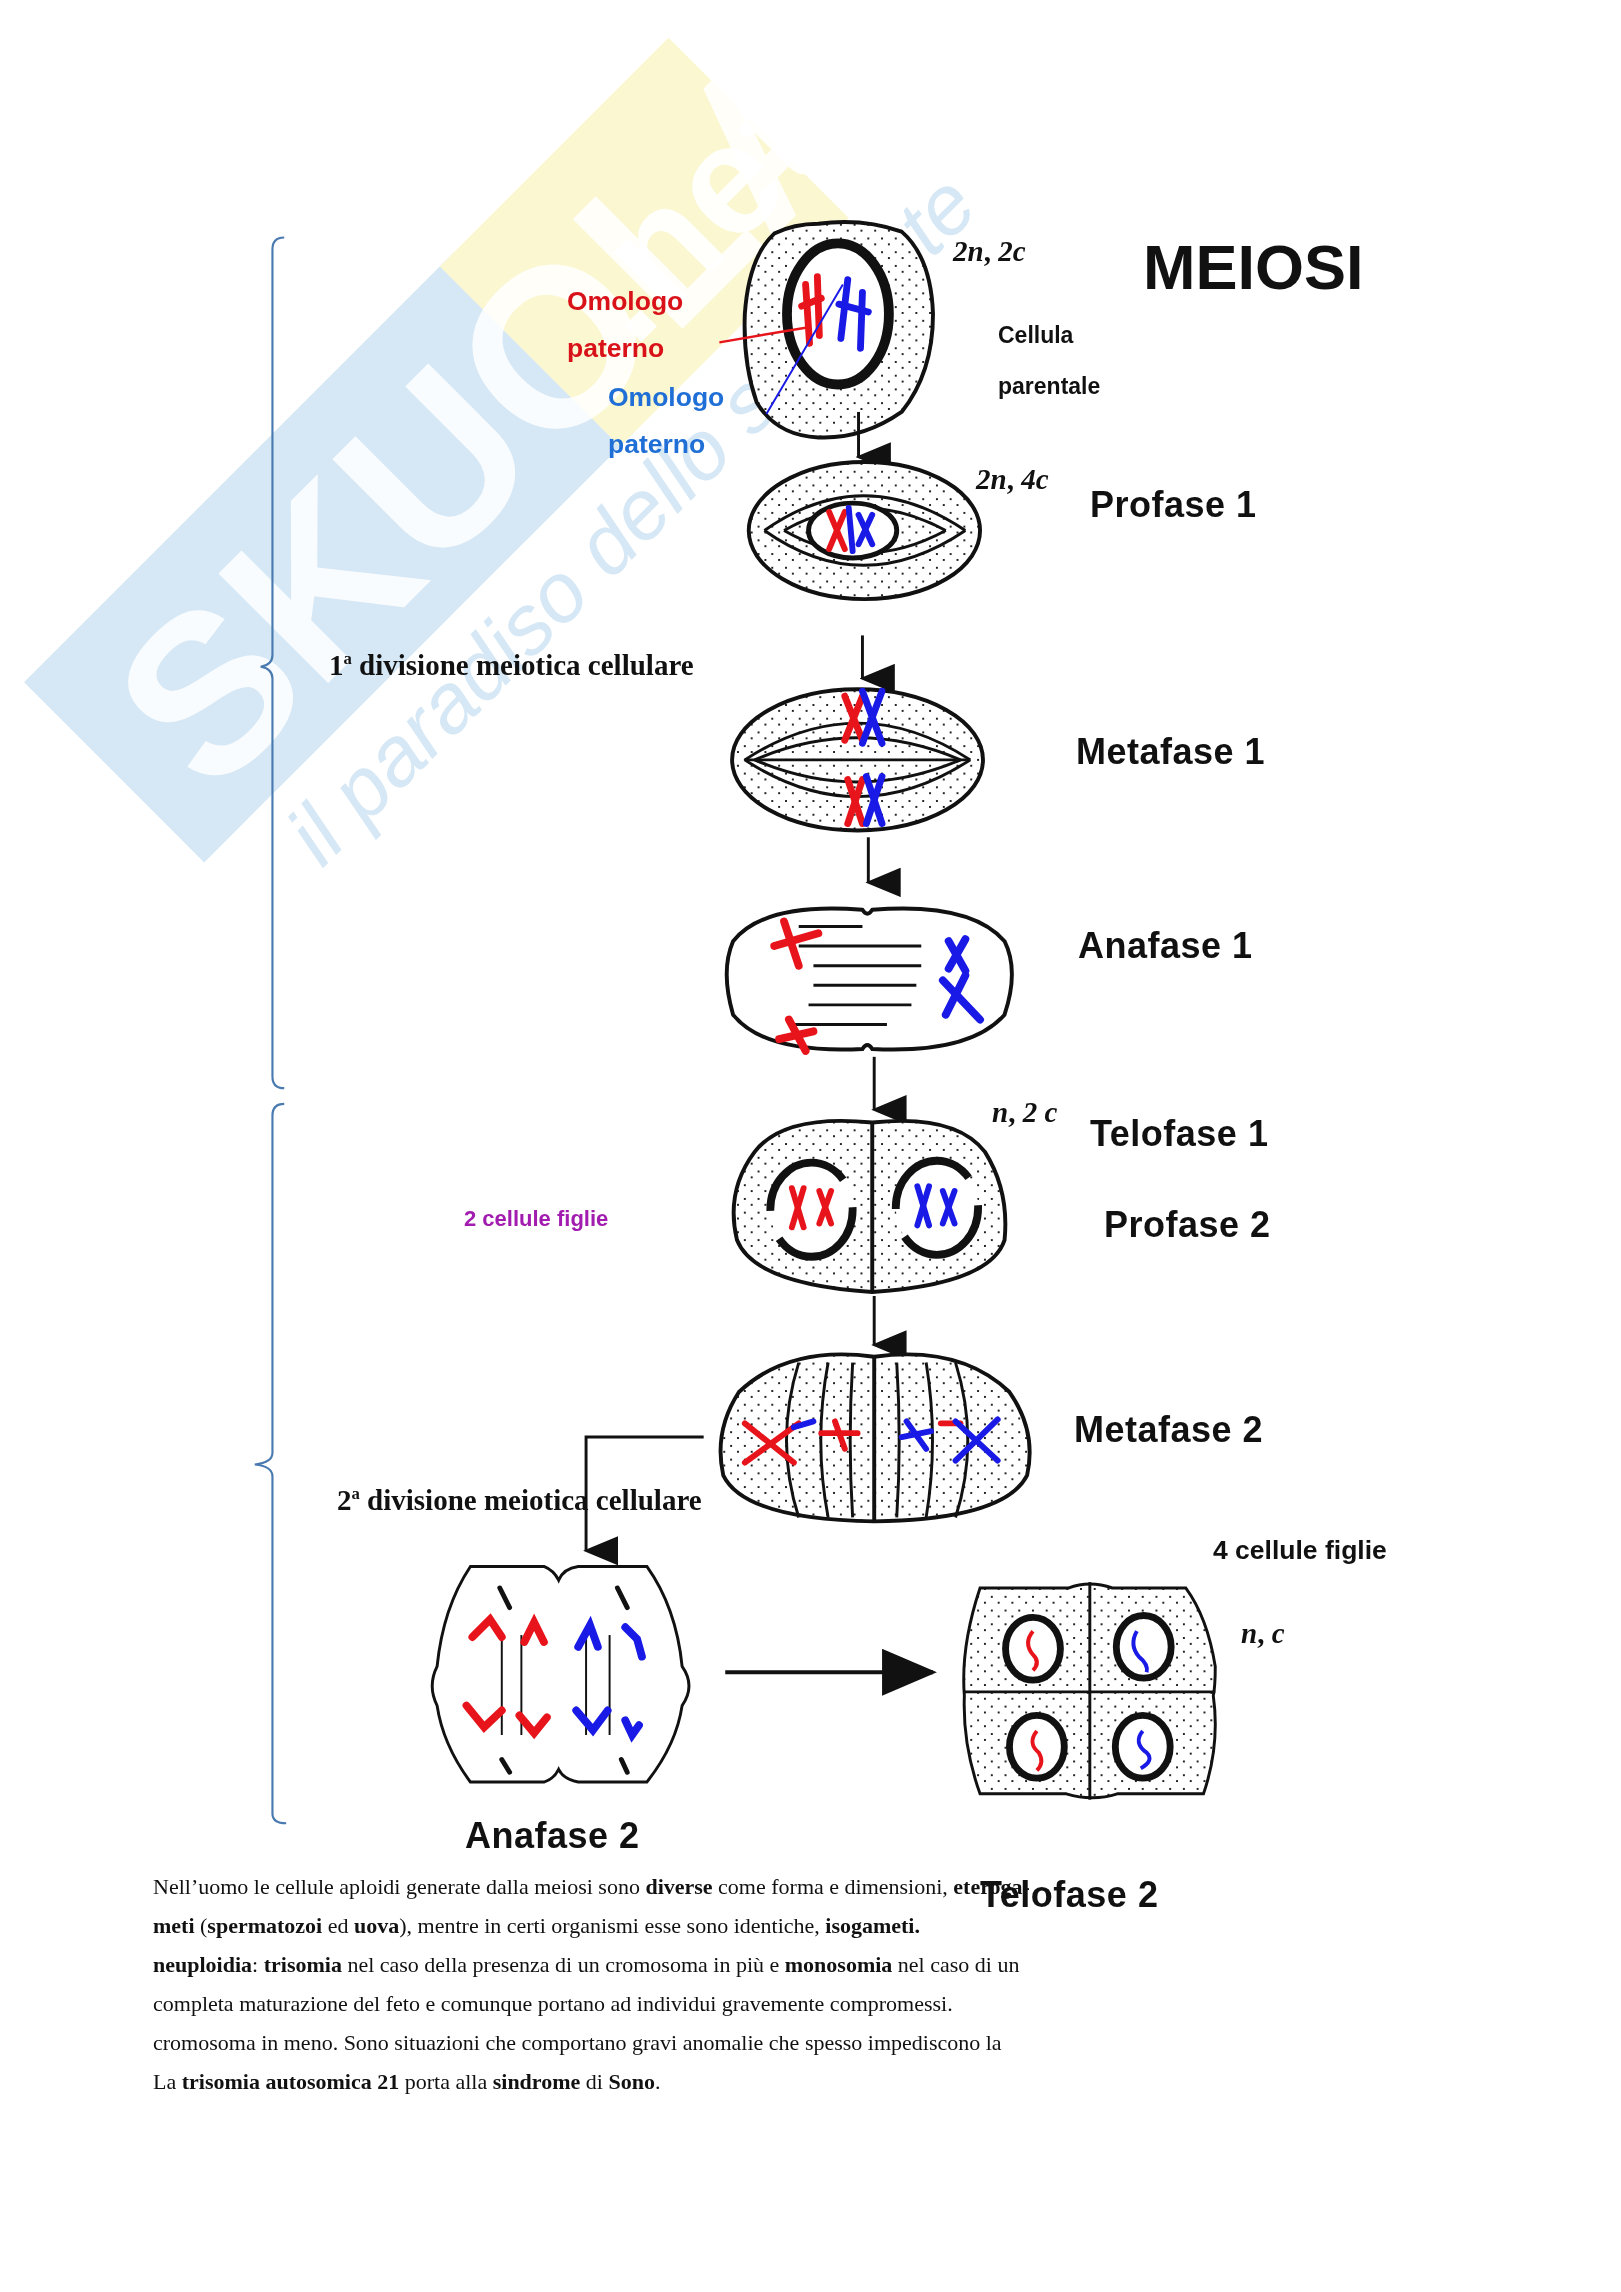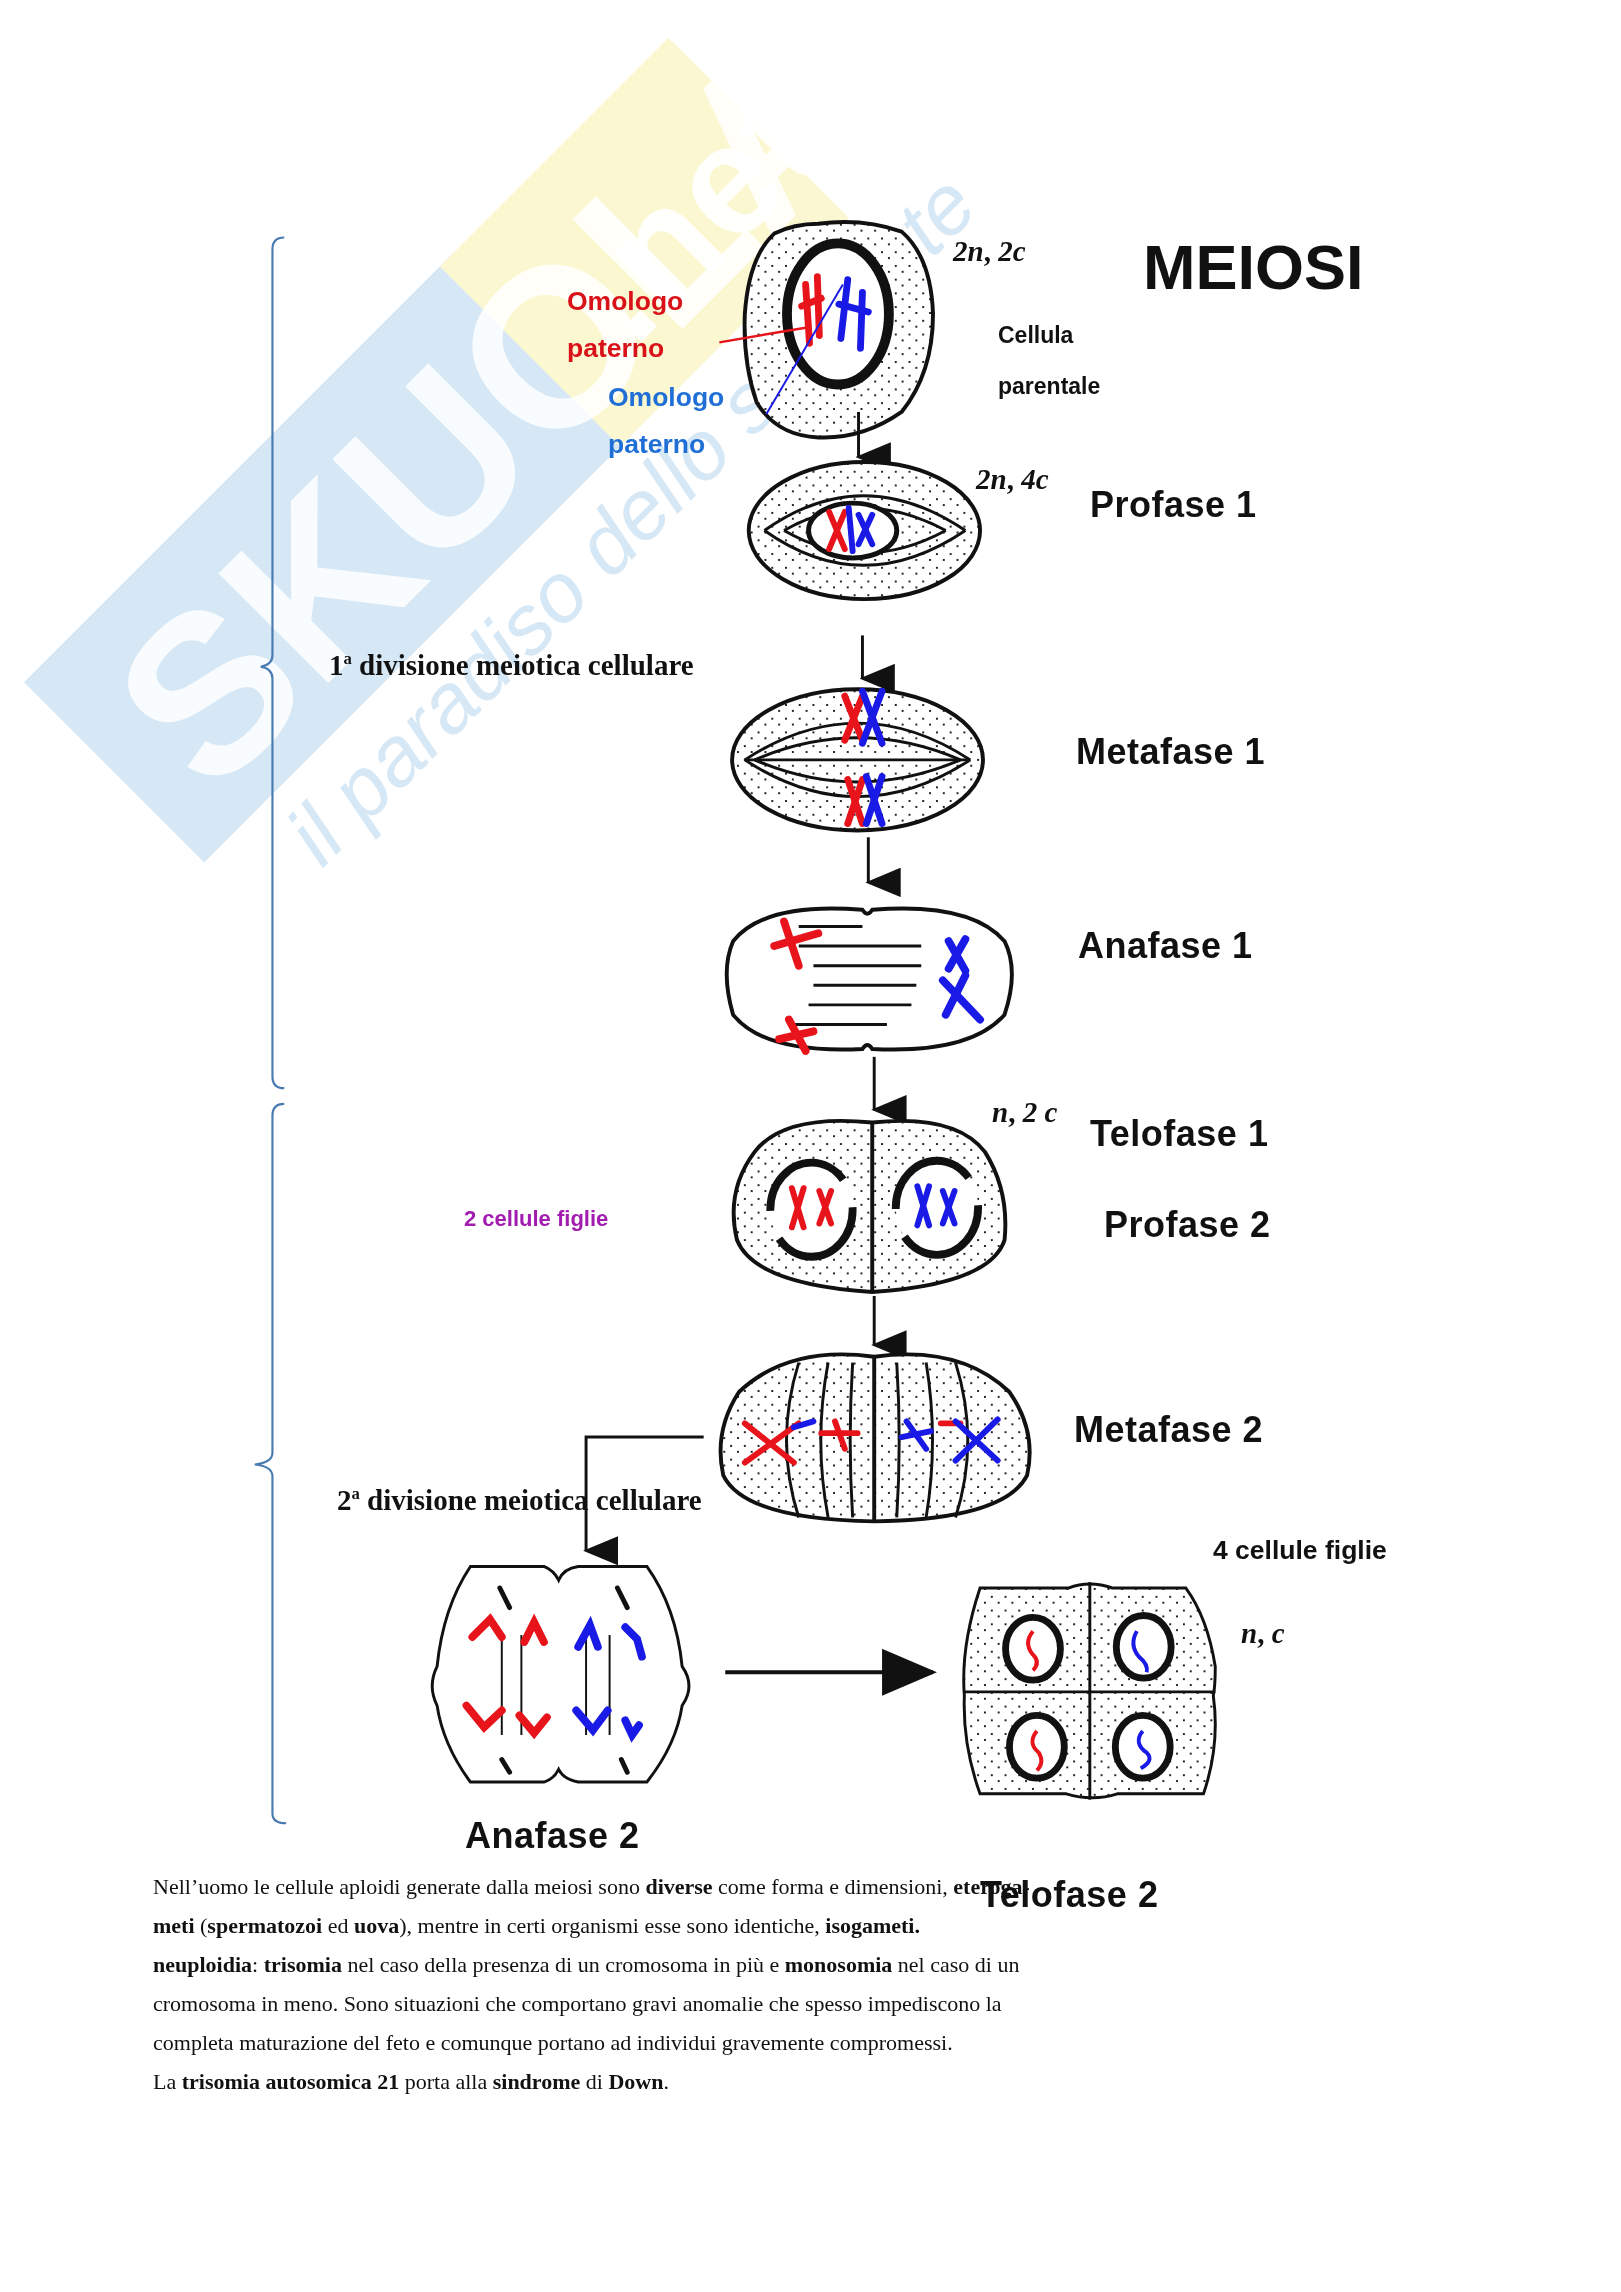--- a/index.html
+++ b/index.html
@@ -287,17 +287,17 @@
   <span>n</span><span class="up">, </span><span>c</span>
 </div>
 
 <div class="abs sans phase" style="left:465px;top:1815px;">Anafase 2</div>
 <div class="abs sans phase" style="left:980px;top:1827px;margin-top:47px;">Telofase 2</div>
 
 <div class="abs para">
   <p><span>Nell’uomo le cellule aploidi generate dalla meiosi sono </span><b>diverse</b><span> come forma e dimensioni, </span><b>eteroga-</b></p>
   <p><b>meti</b><span> (</span><b>spermatozoi</b><span> ed </span><b>uova</b><span>), mentre in certi organismi esse sono identiche, </span><b>isogameti.</b></p>
   <p><b>neuploidia</b><span>: </span><b>trisomia</b><span> nel caso della presenza di un cromosoma in più e </span><b>monosomia</b><span> nel caso di un</span></p>
+  <p>completa maturazione del feto e comunque portano ad individui gravemente compromessi.</p>
   <p>cromosoma in meno. Sono situazioni che comportano gravi anomalie che spesso impediscono la</p>
-  <p>completa maturazione del feto e comunque portano ad individui gravemente compromessi.</p>
-  <p><span>La </span><b>trisomia autosomica 21</b><span> porta alla </span><b>sindrome</b><span> di </span><b>Down</b><span>.</span></p>
+  <p><span>La </span><b>trisomia autosomica 21</b><span> porta alla </span><b>sindrome</b><span> di </span><b>Sono</b><span>.</span></p>
 </div>
 
 
 </body></html>

